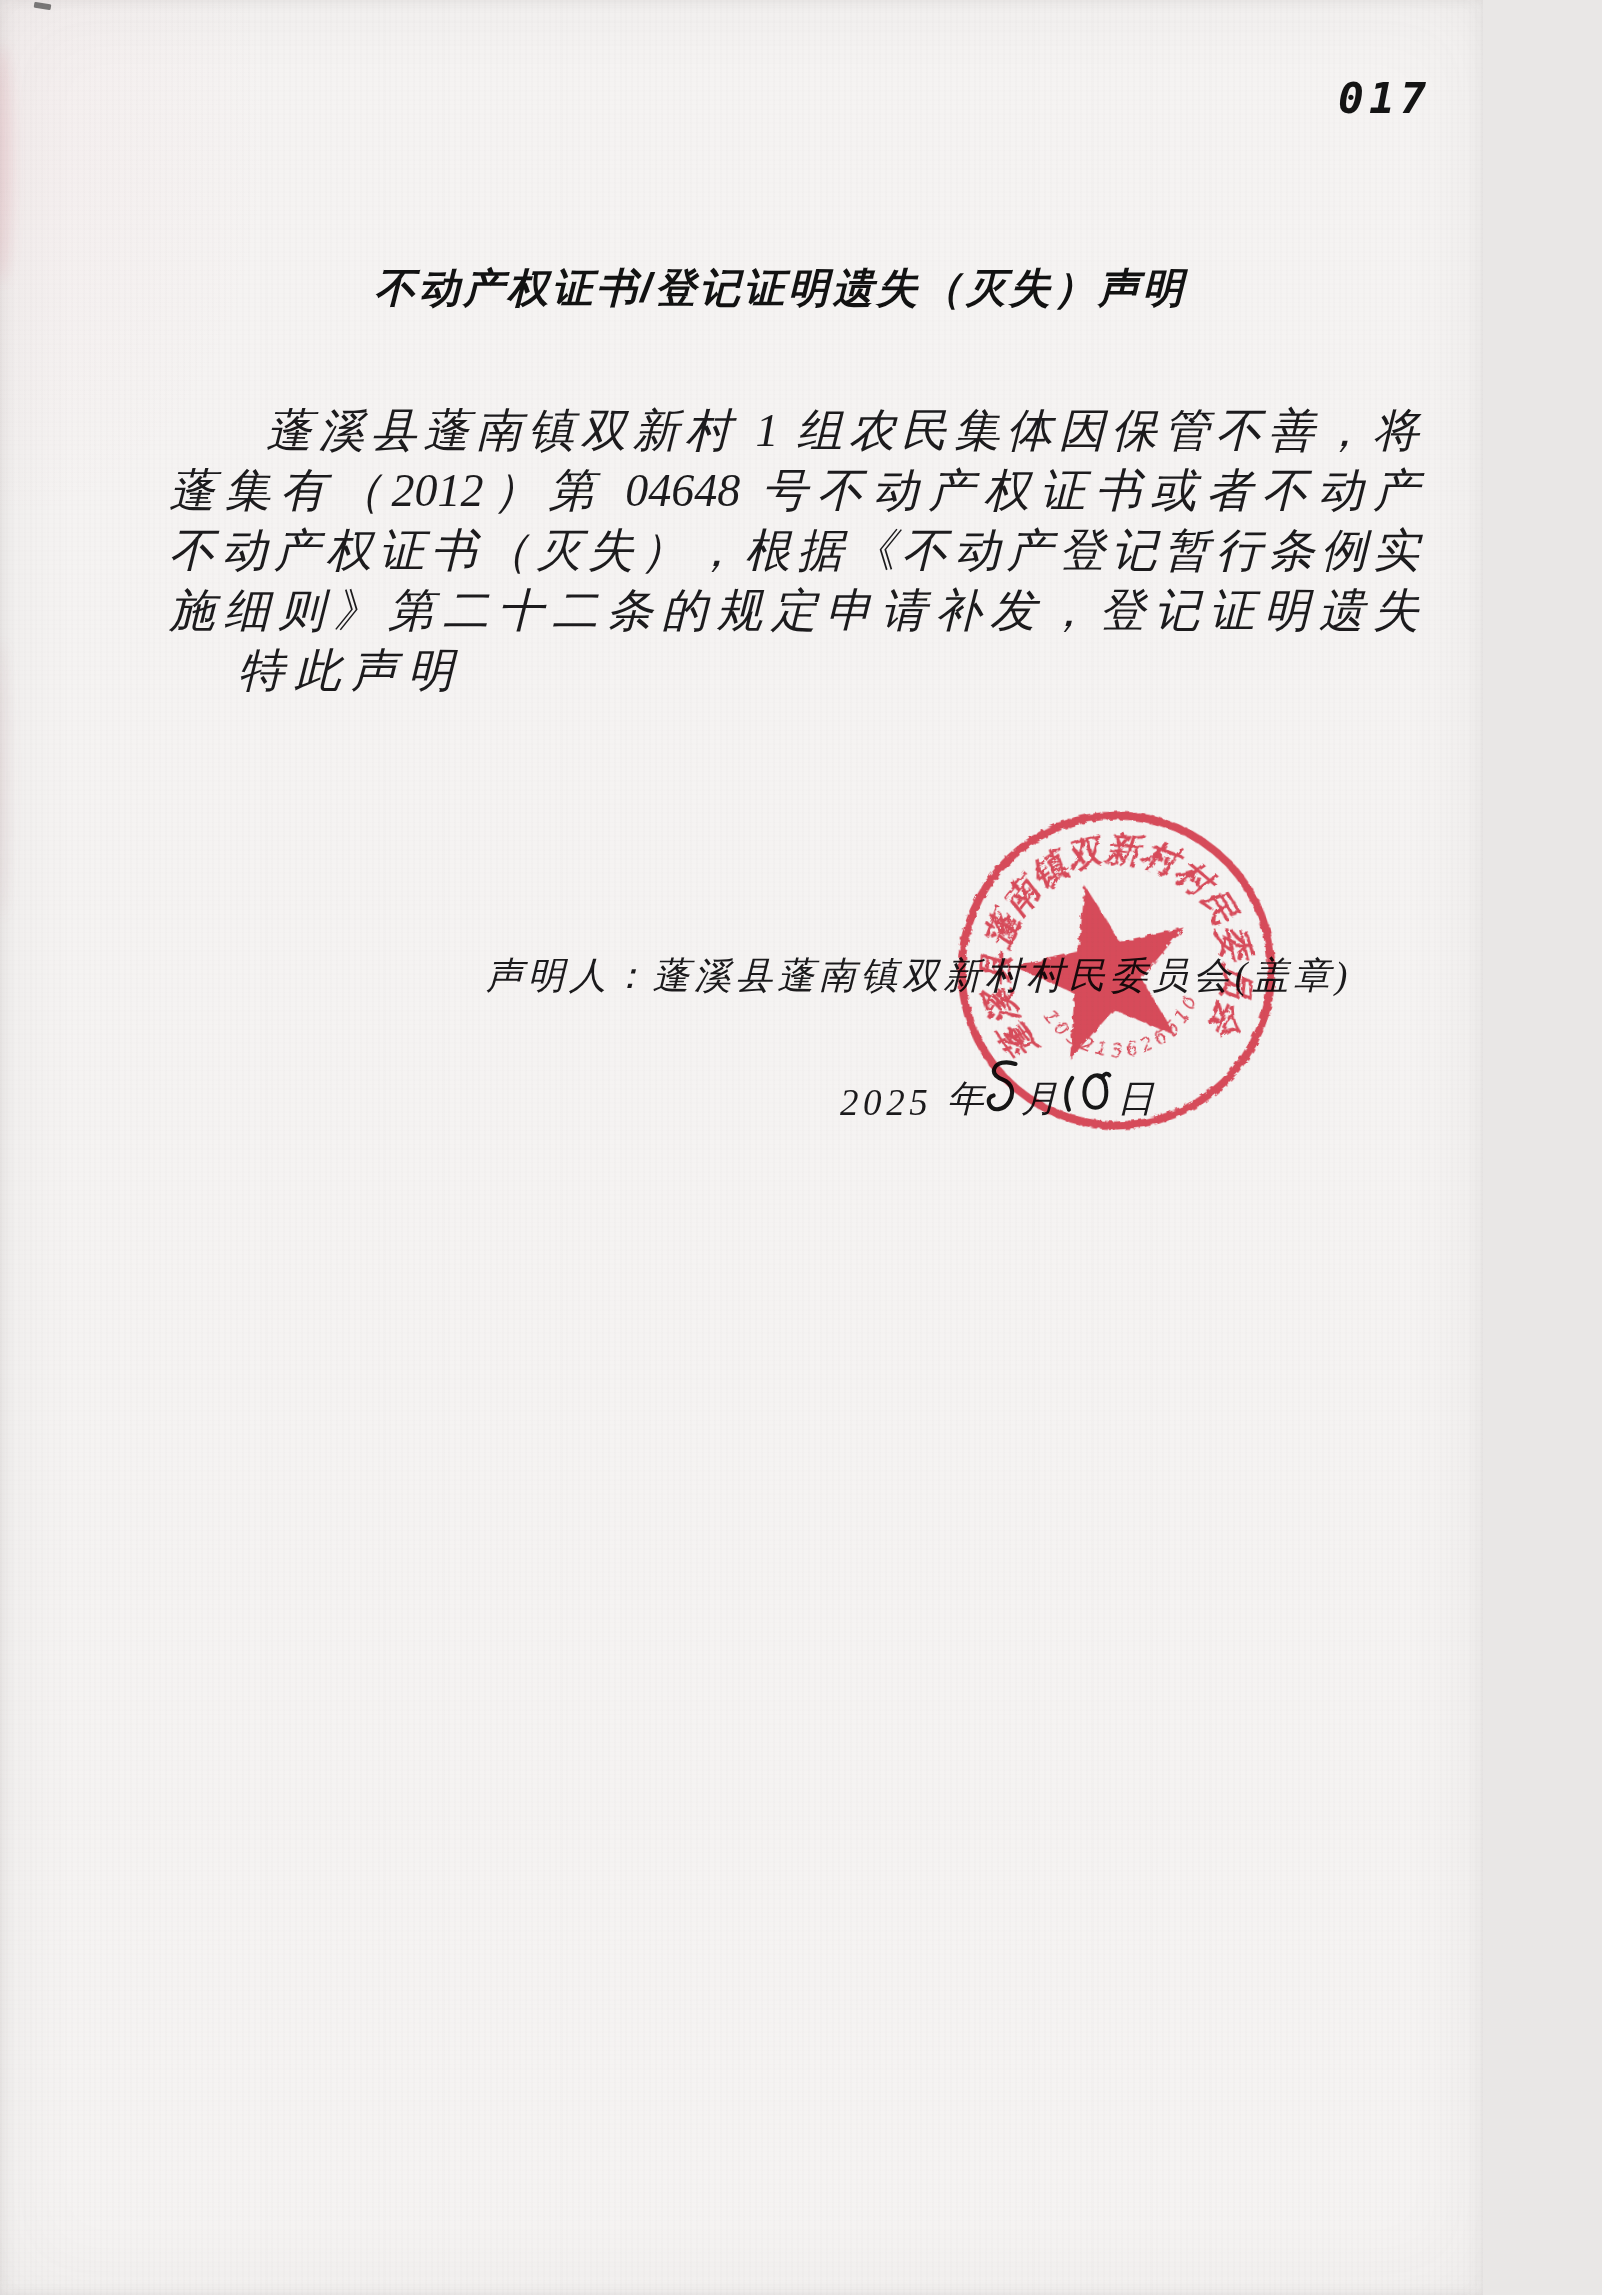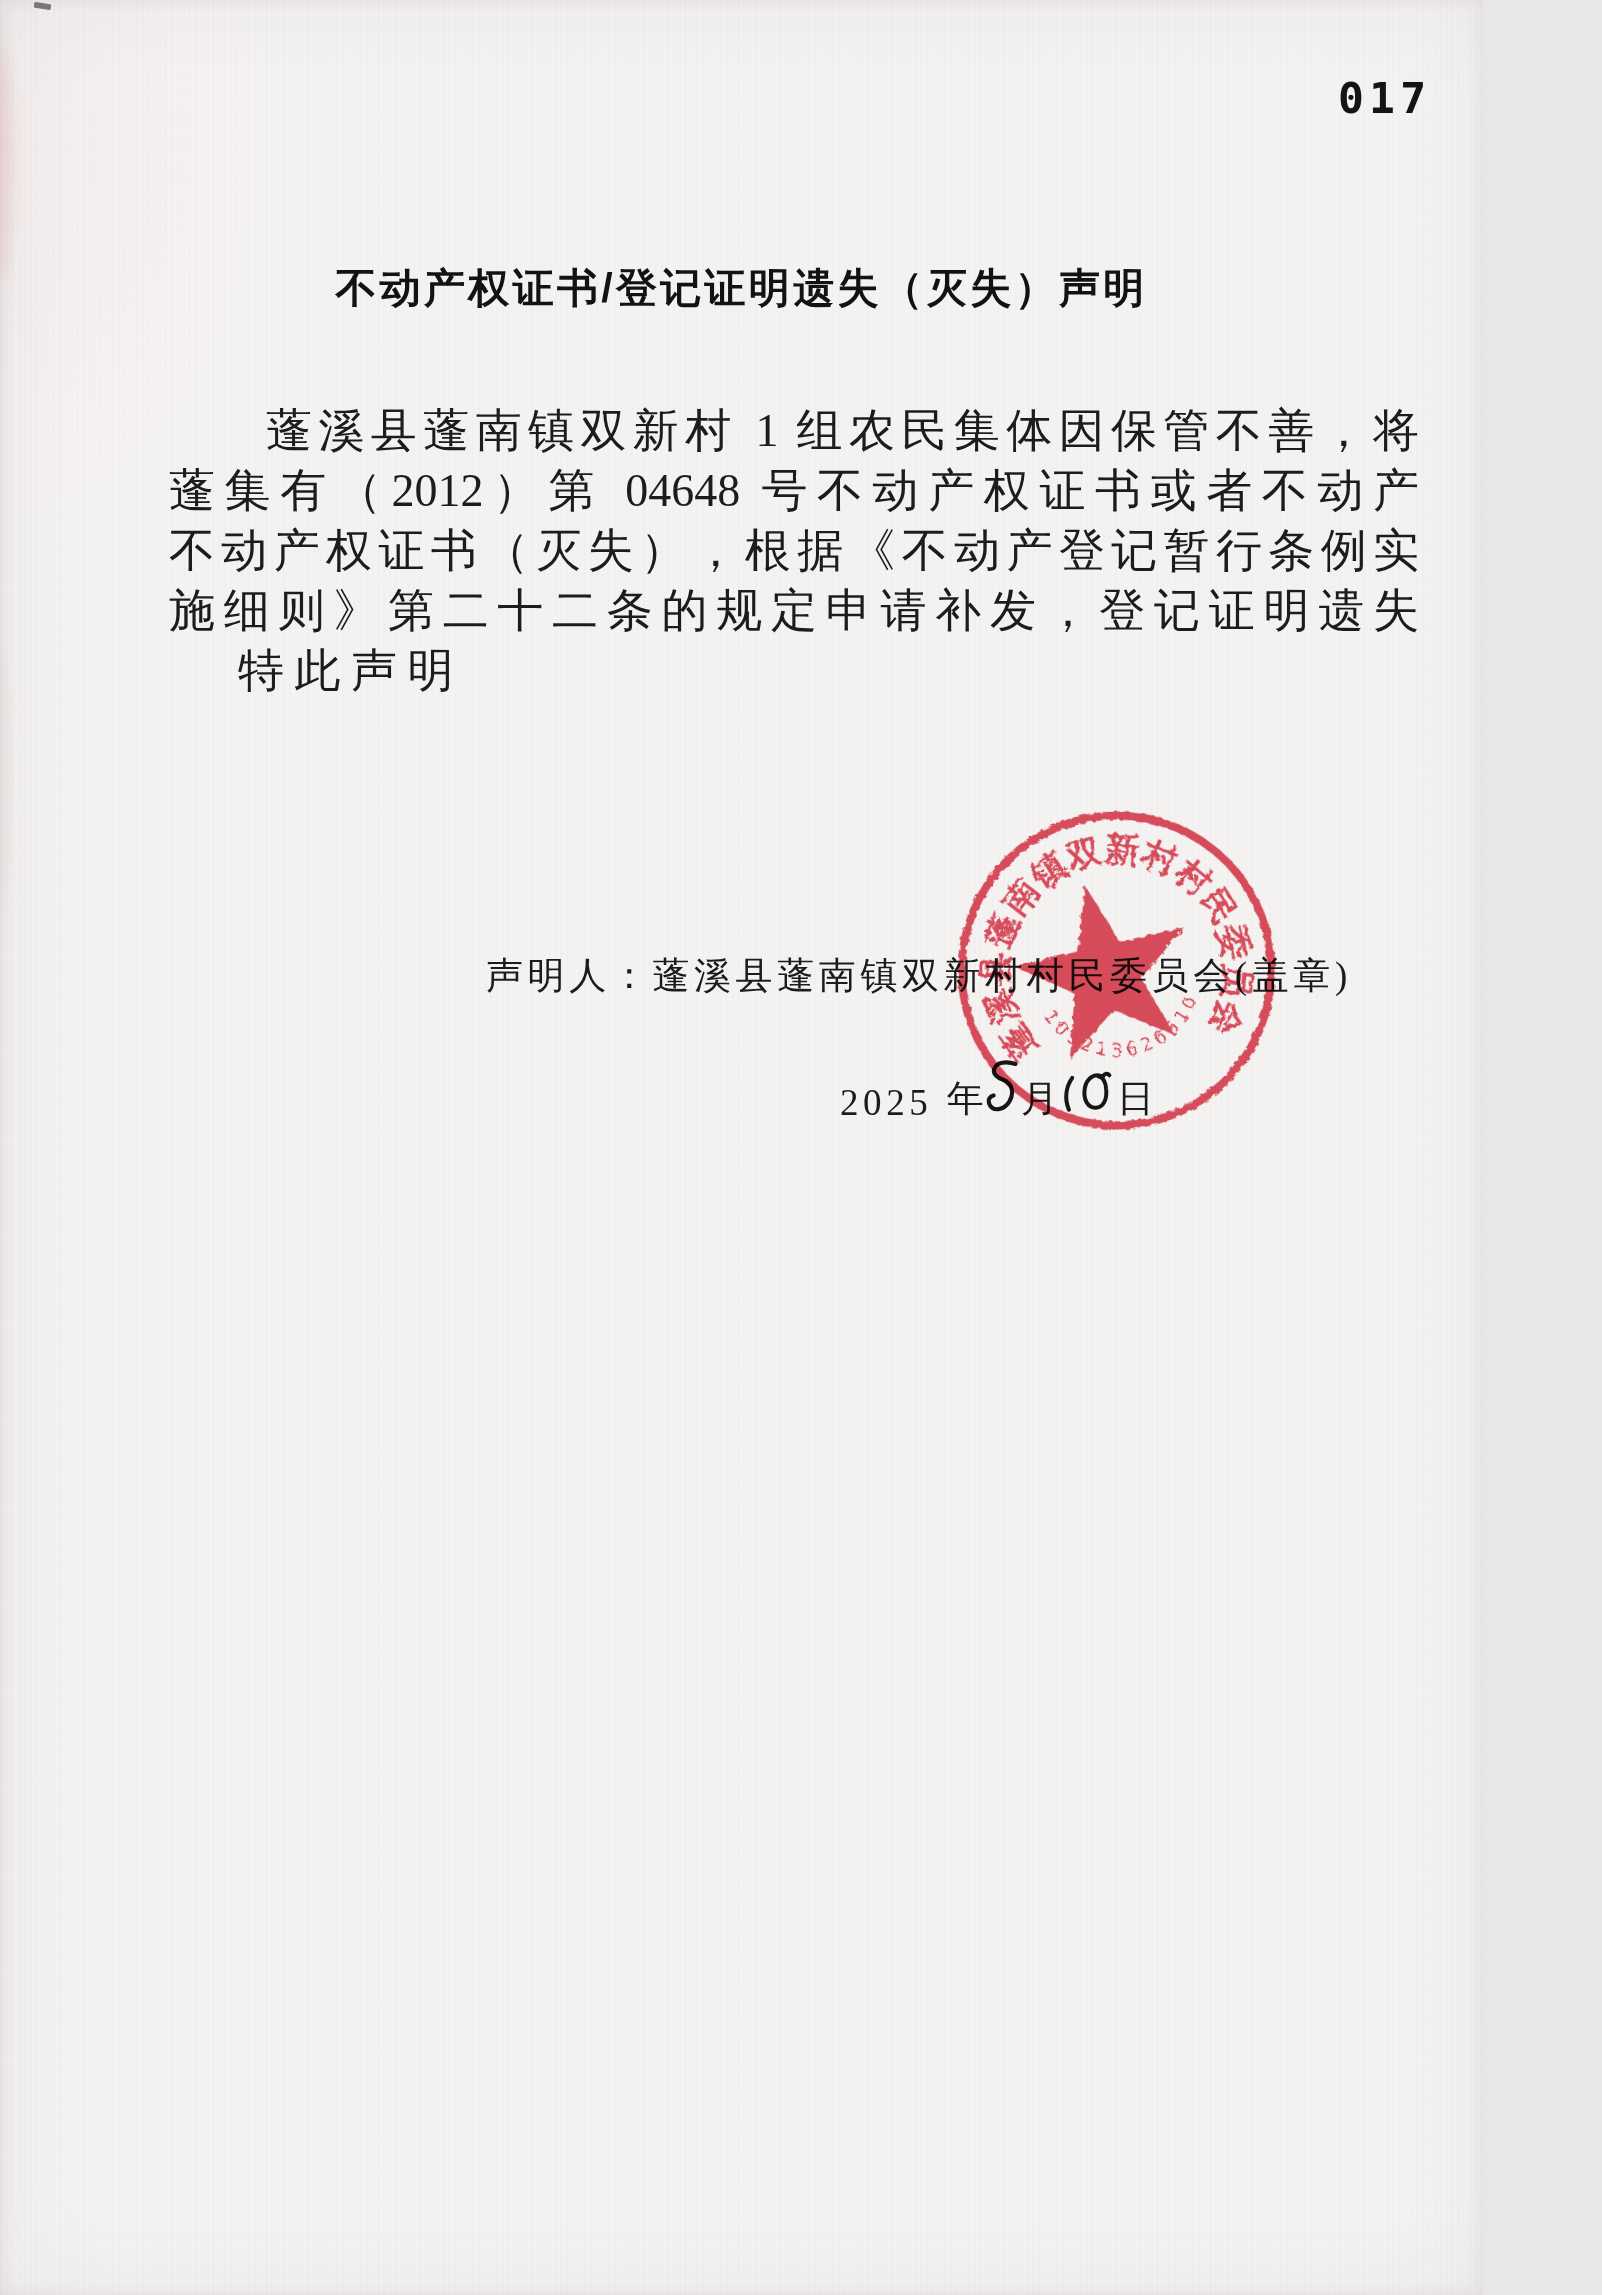--- a/index.html
+++ b/index.html
@@ -8,38 +8,39 @@
     position:relative;
     width:1483px; height:2295px;
     background:#f5f3f2;
     background-image:
       radial-gradient(459px 655px at 0% 6%, rgba(224,120,140,0.045), transparent 60%),
       repeating-linear-gradient(90deg, rgba(120,110,115,0.018) 0 2px, transparent 2px 5.9px),
       repeating-linear-gradient(0deg, rgba(150,140,145,0.012) 0 1.3px, transparent 1.3px 4.6px);
     box-shadow: inset 0 0 92px rgba(60,50,55,0.05), inset -5.2px 0 14.4px rgba(80,75,75,0.05), inset 6.6px 0 11.8px rgba(90,80,82,0.05);
     overflow:hidden;
     color:#1e1d1f;
+    font-style:italic;
   }
   .corner-mark{
     position:absolute; left:34px; top:2.6px; width:17px; height:5.9px;
     background:#3a3a3a; opacity:.65; border-radius:1.3px; transform:rotate(9deg);
   }
   .smudge{position:absolute; border-radius:50%; filter:blur(6.6px);}
   .smudge.a{left:-9.2px; top:46px; width:22px; height:236px; background:rgba(220,80,100,0.10);}
   .smudge.b{left:-6.6px; top:642px; width:17px; height:275px; background:rgba(190,120,130,0.07);}
   .page-number{
     position:absolute; left:1338px; top:73px;
     font-family:"DejaVu Sans Mono","Liberation Mono",monospace;
     font-weight:bold; font-size:43px; letter-spacing:5.2px; color:#141414;
   }
   .doc-title{
     position:absolute; left:0; top:261px; width:100%;
     text-align:center;
     font-family:"Liberation Sans","DejaVu Sans",sans-serif;
-    font-weight:bold; font-size:41px; letter-spacing:3.3px; color:#121212;
+    font-weight:bold; font-size:41px; letter-spacing:3.3px; color:#121212;padding-left:39px;
   }
   .body-block{
     position:absolute; left:169px; top:401px; width:1250px;
     font-size:46px; line-height:60px; color:#1c1b1d;
   }
   .body-line{white-space:nowrap;}
   .body-line.just{white-space:normal; text-align:justify; text-align-last:justify;}
   .body-line.first{text-indent:97px;}
   .closing{padding-left:69px; letter-spacing:10.5px;}
   .declarant{

